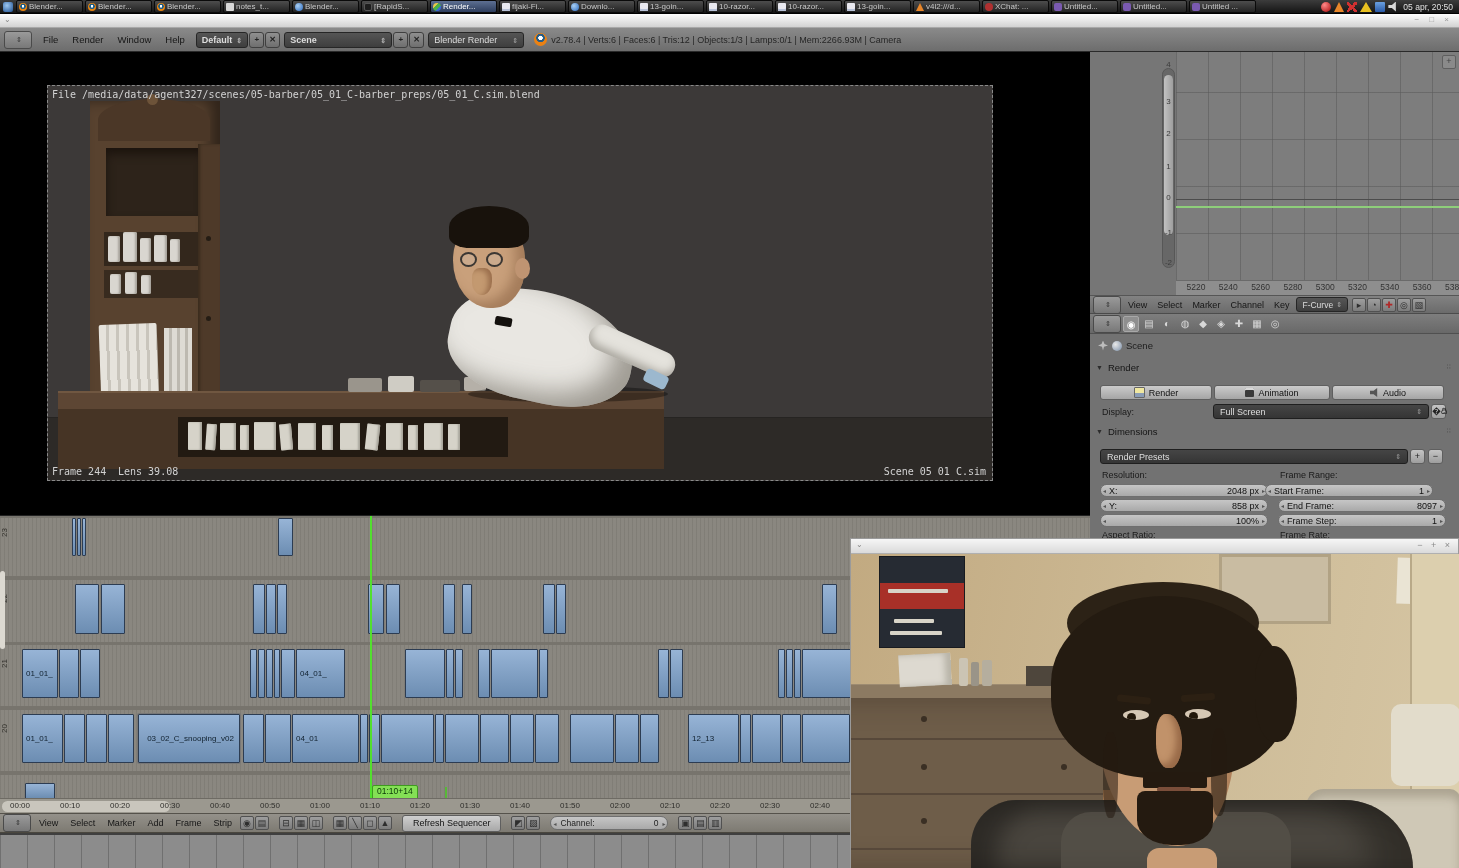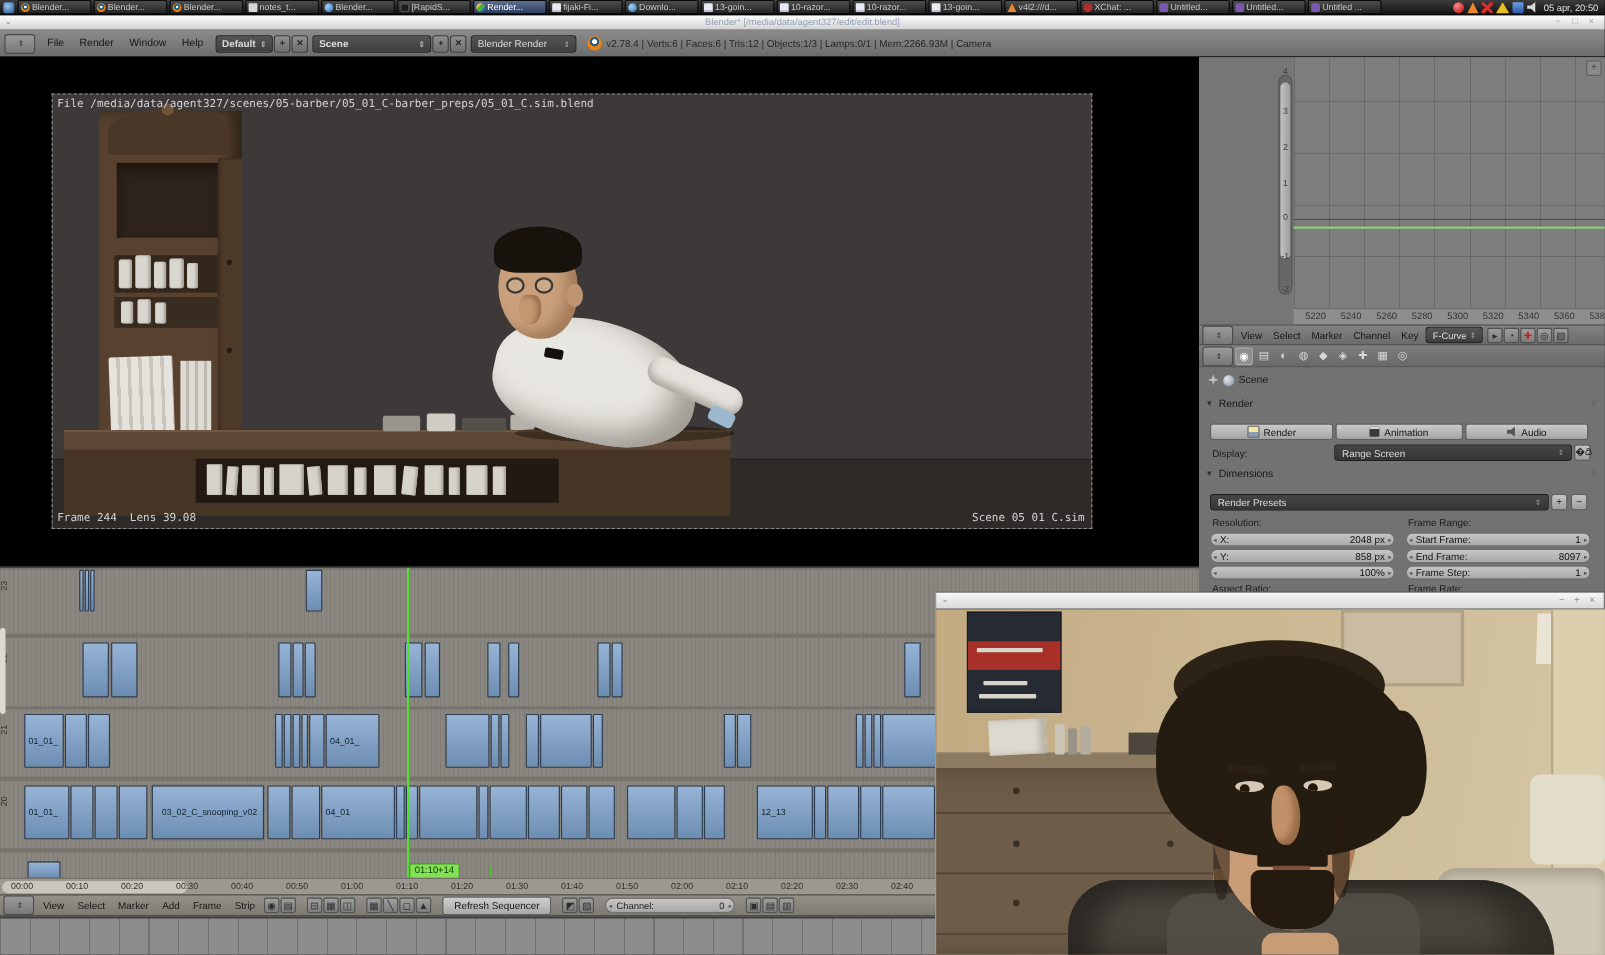--- a/index.html
+++ b/index.html
@@ -310,21 +310,20 @@
         <div class="tray-ic tr-xchat"></div>
         <div class="tray-ic tr-warning"></div>
         <div class="tray-ic tr-mail"></div>
         <div class="tray-ic tr-volume"></div>
       </div>
     <div id="clock">05 apr, 20:50</div>
   </div>
 
   <div id="titlebar">
     <span class="tmenu">⌄</span>
-    <span class="ttext">Blender* [/media/data/agent327/edit/edit.blend]</span>
     <span class="tctrls">− □ ×</span>
   </div>
 
   <div id="bheader">
     <div class="edbtn"></div>
     <div id="blender-menus" style="display:flex;">
         <div class="menu">File</div>
         <div class="menu">Render</div>
         <div class="menu">Window</div>
         <div class="menu">Help</div>
@@ -495,39 +494,39 @@
       <div class="pbtn" style="left:124px;top:51px;width:116px;">
         <span class="bi bi-anim"></span>
           <span>Animation</span>
       </div>
       <div class="pbtn" style="left:242px;top:51px;width:112px;">
         <span class="bi bi-audio"></span>
           <span>Audio</span>
       </div>
       <div class="plabel" style="left:12px;top:73px;">Display:</div>
       <div class="ddark" style="left:123px;top:70px;width:216px;">
-          <span>Range Screen</span>
+          <span>Full Screen</span>
         </div>
       <div class="sqbtn" style="left:341px;top:70px;">�ది</div>
       <div class="phdr" style="top:92px;">
           <span>Dimensions</span>
         </div>
       <div class="pdots" style="top:92px;">⁞⁞</div>
       <div class="ddark" style="left:10px;top:115px;width:308px;">
           <span>Render Presets</span>
         </div>
       <div class="sqbtn" style="left:320px;top:115px;">+</div>
       <div class="sqbtn" style="left:338px;top:115px;">−</div>
       <div class="plabel" style="left:12px;top:136px;">Resolution:</div>
       <div class="plabel" style="left:190px;top:136px;">Frame Range:</div>
       <div class="field" style="left:10px;top:150px;width:168px;">
         <span class="fl">X:</span>
           <span class="fv">2048 px</span>
       </div>
-      <div class="field" style="left:188px;top:150px;width:168px;">
+      <div class="field" style="left:175px;top:150px;width:168px;">
         <span class="fl">Start Frame:</span>
           <span class="fv">1</span>
       </div>
       <div class="field" style="left:10px;top:165px;width:168px;">
         <span class="fl">Y:</span>
           <span class="fv">858 px</span>
       </div>
       <div class="field" style="left:188px;top:165px;width:168px;">
         <span class="fl">End Frame:</span>
           <span class="fv">8097</span>

